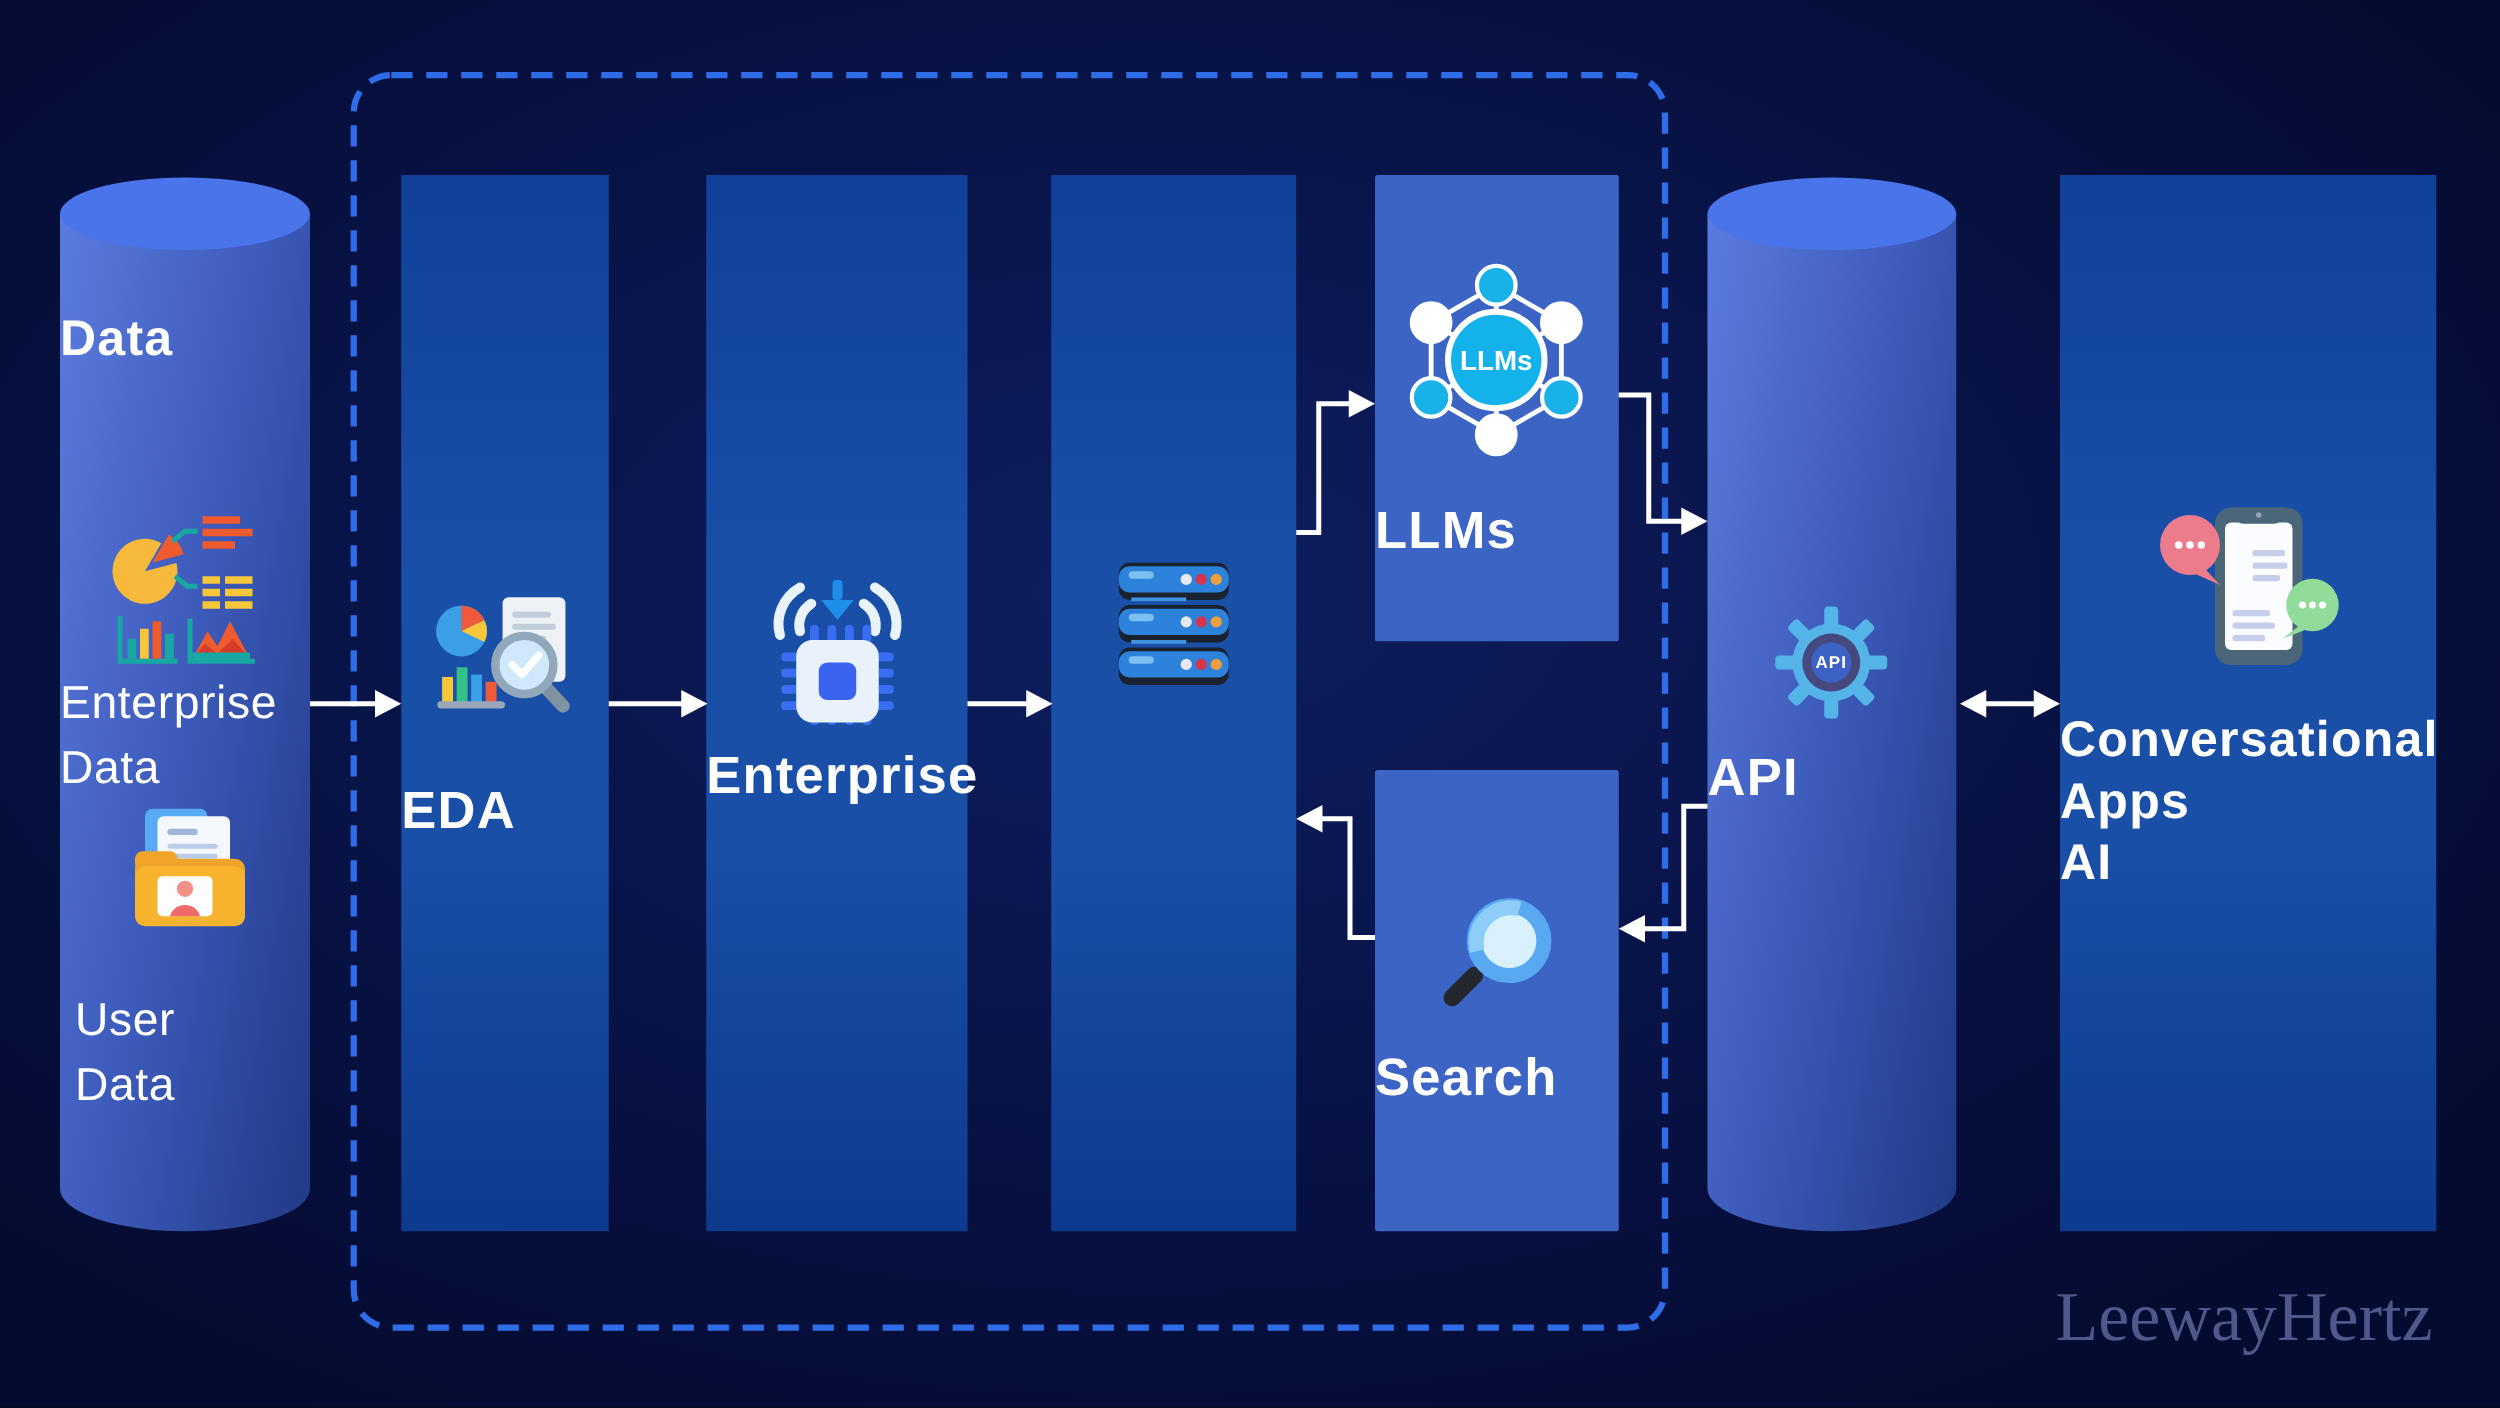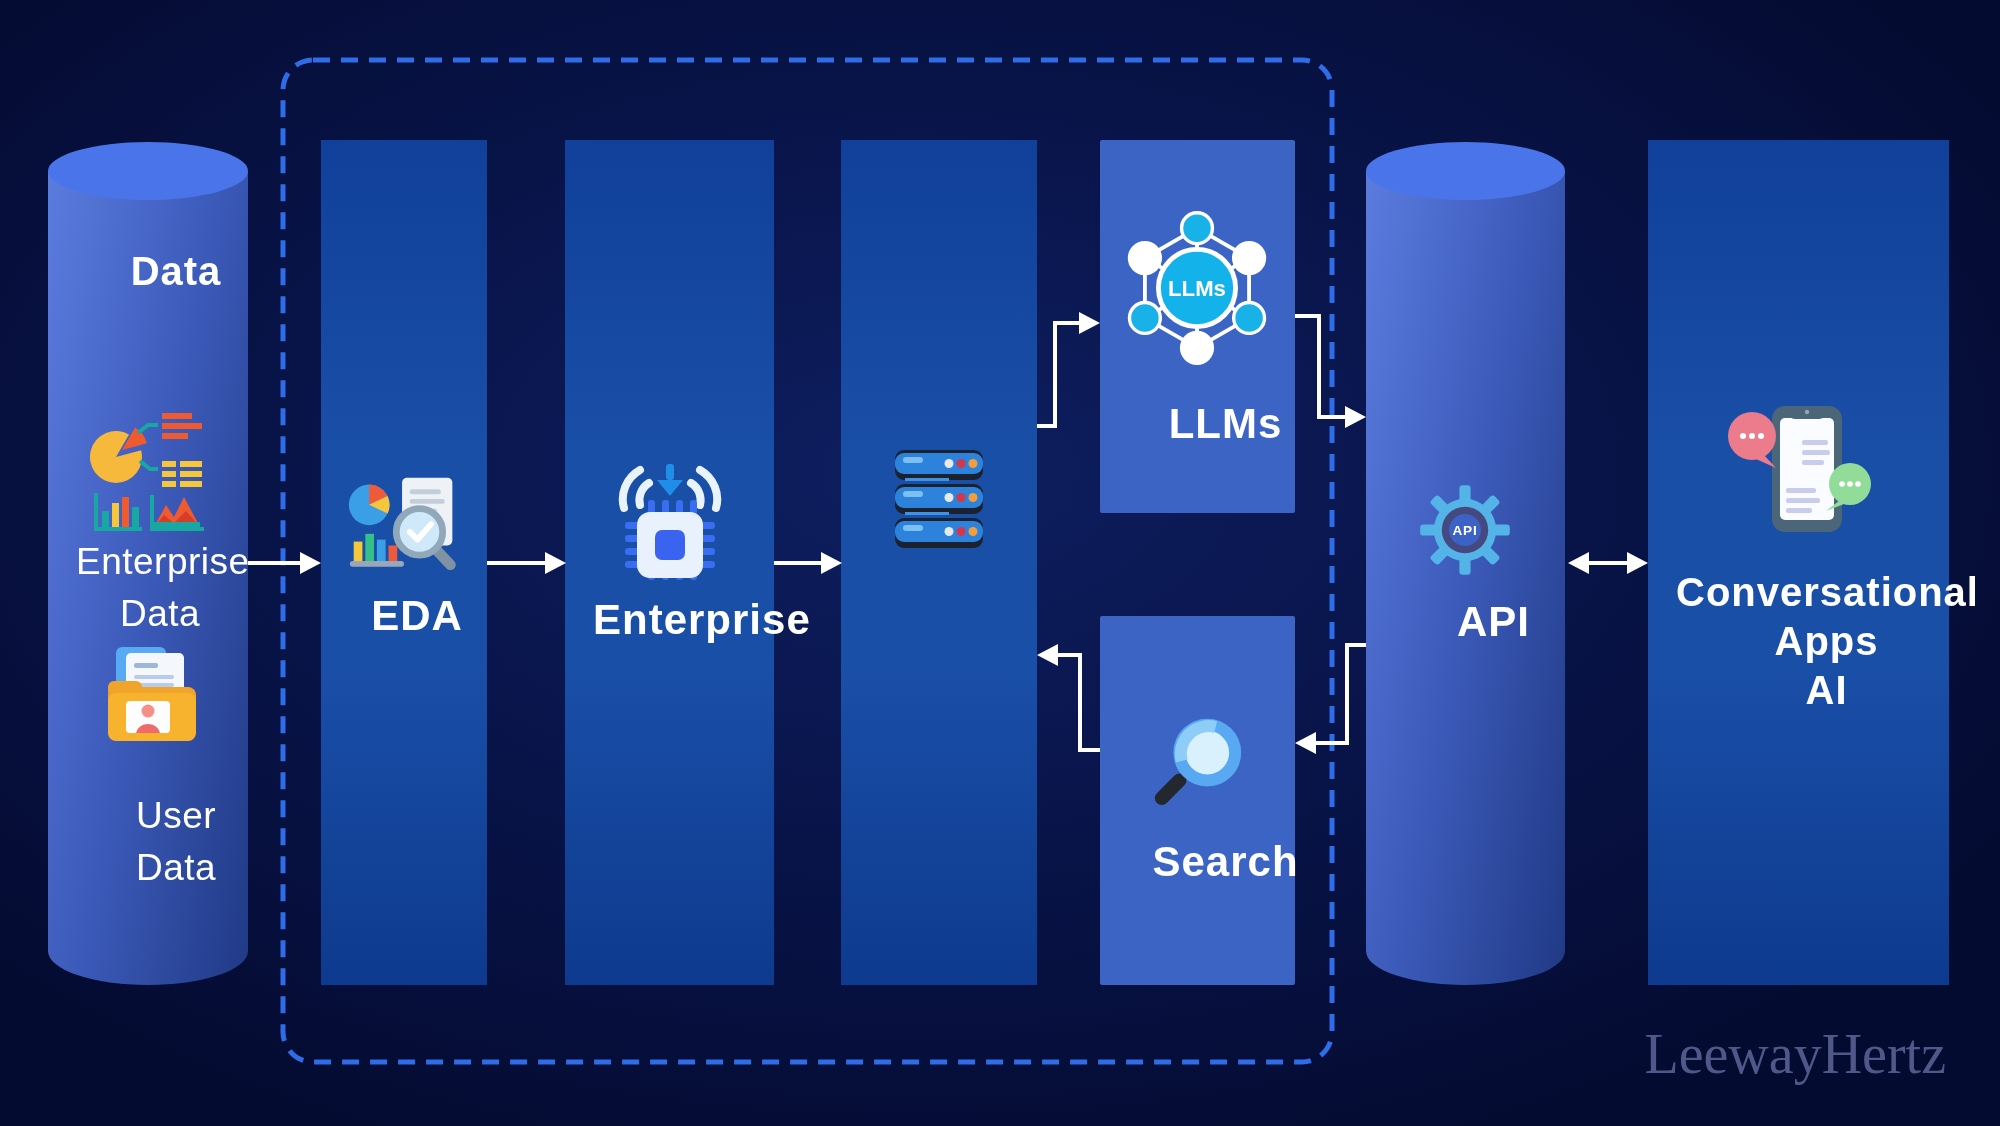--- a/index.html
+++ b/index.html
@@ -9,22 +9,22 @@
     background:
       radial-gradient(ellipse 1300px 760px at 46% 42%, #0e1e60 0%, #081347 52%, #040b30 100%);
   }
   .col{position:absolute;top:140px;height:845px;
        background:linear-gradient(180deg,#10409a 0%,#1a4fa8 38%,#1a4fa8 62%,#0d3a8e 100%);}
   .box{position:absolute;left:1100px;width:195px;background:#3b64c4;border-radius:2px;}
   .cyl-top{position:absolute;top:142px;height:58px;border-radius:50%;background:#4a75ea;}
   .cyl-body{position:absolute;top:171px;height:814px;
             border-radius:0 0 50% 50% / 0 0 34px 34px;
             background:linear-gradient(100deg,#5b7cdf 0%,#3d5bbb 48%,#203a85 100%);}
-  .lbl{position:absolute;color:#fff;text-align:center;font-weight:600;
-       font-size:42px;letter-spacing:1px;margin-left:28px;}
+  .lbl{position:absolute;color:#fff;text-align:left;font-weight:600;
+       font-size:42px;letter-spacing:1px;}
   .lbl .ln{display:block;}
   .lbl-sm{font-size:37px;font-weight:400;line-height:52px;letter-spacing:0.5px;}
   .lbl-title{font-size:40px;font-weight:700;line-height:51px;}
   .lbl-apps{font-size:40px;line-height:49px;}
   .icon{position:absolute;}
   #arrow-layer,#dash-layer{position:absolute;left:0;top:0;pointer-events:none;}
   #watermark{position:absolute;right:54px;top:1022px;
      font-family:"Liberation Serif",serif;font-size:56px;color:#4f5888;}
 </style>
 </head>
@@ -80,21 +80,21 @@
     <rect x="48" y="42" width="40" height="4" rx="2" fill="#b9cbe8"></rect>
     <rect x="48" y="50" width="28" height="4" rx="2" fill="#b9cbe8"></rect>
     <rect x="22" y="40" width="34" height="16" rx="6" fill="#f0a429"></rect>
     <rect x="22" y="46" width="88" height="52" rx="8" fill="#f0a429"></rect>
     <rect x="22" y="52" width="88" height="48" rx="8" fill="#f7b32e"></rect>
     <rect x="40" y="60" width="44" height="32" rx="4" fill="#fdfdfd"></rect>
     <circle cx="62" cy="70" r="6.5" fill="#f59087"></circle>
     <path d="M50,92 C53,80 71,80 74,92 Z" fill="#ef6a6a"></path>
   </svg>
 
-  <div class="lbl lbl-sm" style="left:48px;top:790px;width:200px;">
+  <div class="lbl lbl-sm" style="left:48px;top:790px;width:200px;padding-left:12px;">
     <span class="ln">User</span>
     <span class="ln">Data</span>
   </div>
 
   <div class="col" style="left:321px;width:166px;"></div>
   <svg class="icon" style="left:340px;top:470px;" width="128" height="118" viewBox="0 0 132 122">
     <rect x="64" y="8" width="52" height="70" rx="5" fill="#eef2f6"></rect>
     <rect x="72" y="20" width="32" height="5" rx="2" fill="#c3cedb"></rect>
     <rect x="72" y="30" width="36" height="5" rx="2" fill="#c3cedb"></rect>
     <rect x="72" y="40" width="28" height="5" rx="2" fill="#c3cedb"></rect>
@@ -104,21 +104,21 @@
     <path d="M30,36 L49,27 A21,21 0 0 1 49,45 Z" fill="#f6c63b"></path>
     <rect x="14" y="74" width="9" height="22" fill="#f6c63b"></rect>
     <rect x="26" y="66" width="9" height="30" fill="#35c08a"></rect>
     <rect x="38" y="72" width="9" height="24" fill="#3b9fe8"></rect>
     <rect x="50" y="78" width="9" height="18" fill="#ef5a3a"></rect>
     <rect x="10" y="94" width="56" height="6" rx="3" fill="#98a8b8"></rect>
     <line x1="99" y1="82" x2="114" y2="98" stroke="#8093a2" stroke-width="11" stroke-linecap="round"></line>
     <circle cx="82" cy="64" r="24" fill="#cfe8fa" stroke="#90a8ba" stroke-width="7"></circle>
     <polyline points="72,64 80,72 94,56" fill="none" stroke="#ffffff" stroke-width="6" stroke-linecap="round" stroke-linejoin="round"></polyline>
   </svg>
-  <div class="lbl" style="left:321px;top:592px;width:136px;">
+  <div class="lbl" style="left:321px;top:624px;width:136px;">
     <span>EDA</span>
   </div>
 
   <div class="col" style="left:565px;width:209px;"></div>
   <svg class="icon" style="left:604px;top:456px;" width="132" height="126" viewBox="0 0 132 126">
     <path d="M36,14 C22,22 16,38 20,52" fill="none" stroke="#e9f3fc" stroke-width="8" stroke-linecap="round"></path>
     <path d="M45,27 C37,32 34,41 36,49" fill="none" stroke="#e9f3fc" stroke-width="8" stroke-linecap="round"></path>
     <path d="M96,14 C110,22 116,38 112,52" fill="none" stroke="#e9f3fc" stroke-width="8" stroke-linecap="round"></path>
     <path d="M87,27 C95,32 98,41 96,49" fill="none" stroke="#e9f3fc" stroke-width="8" stroke-linecap="round"></path>
     <rect x="62" y="8" width="8" height="16" rx="3" fill="#1f8ee8"></rect>

